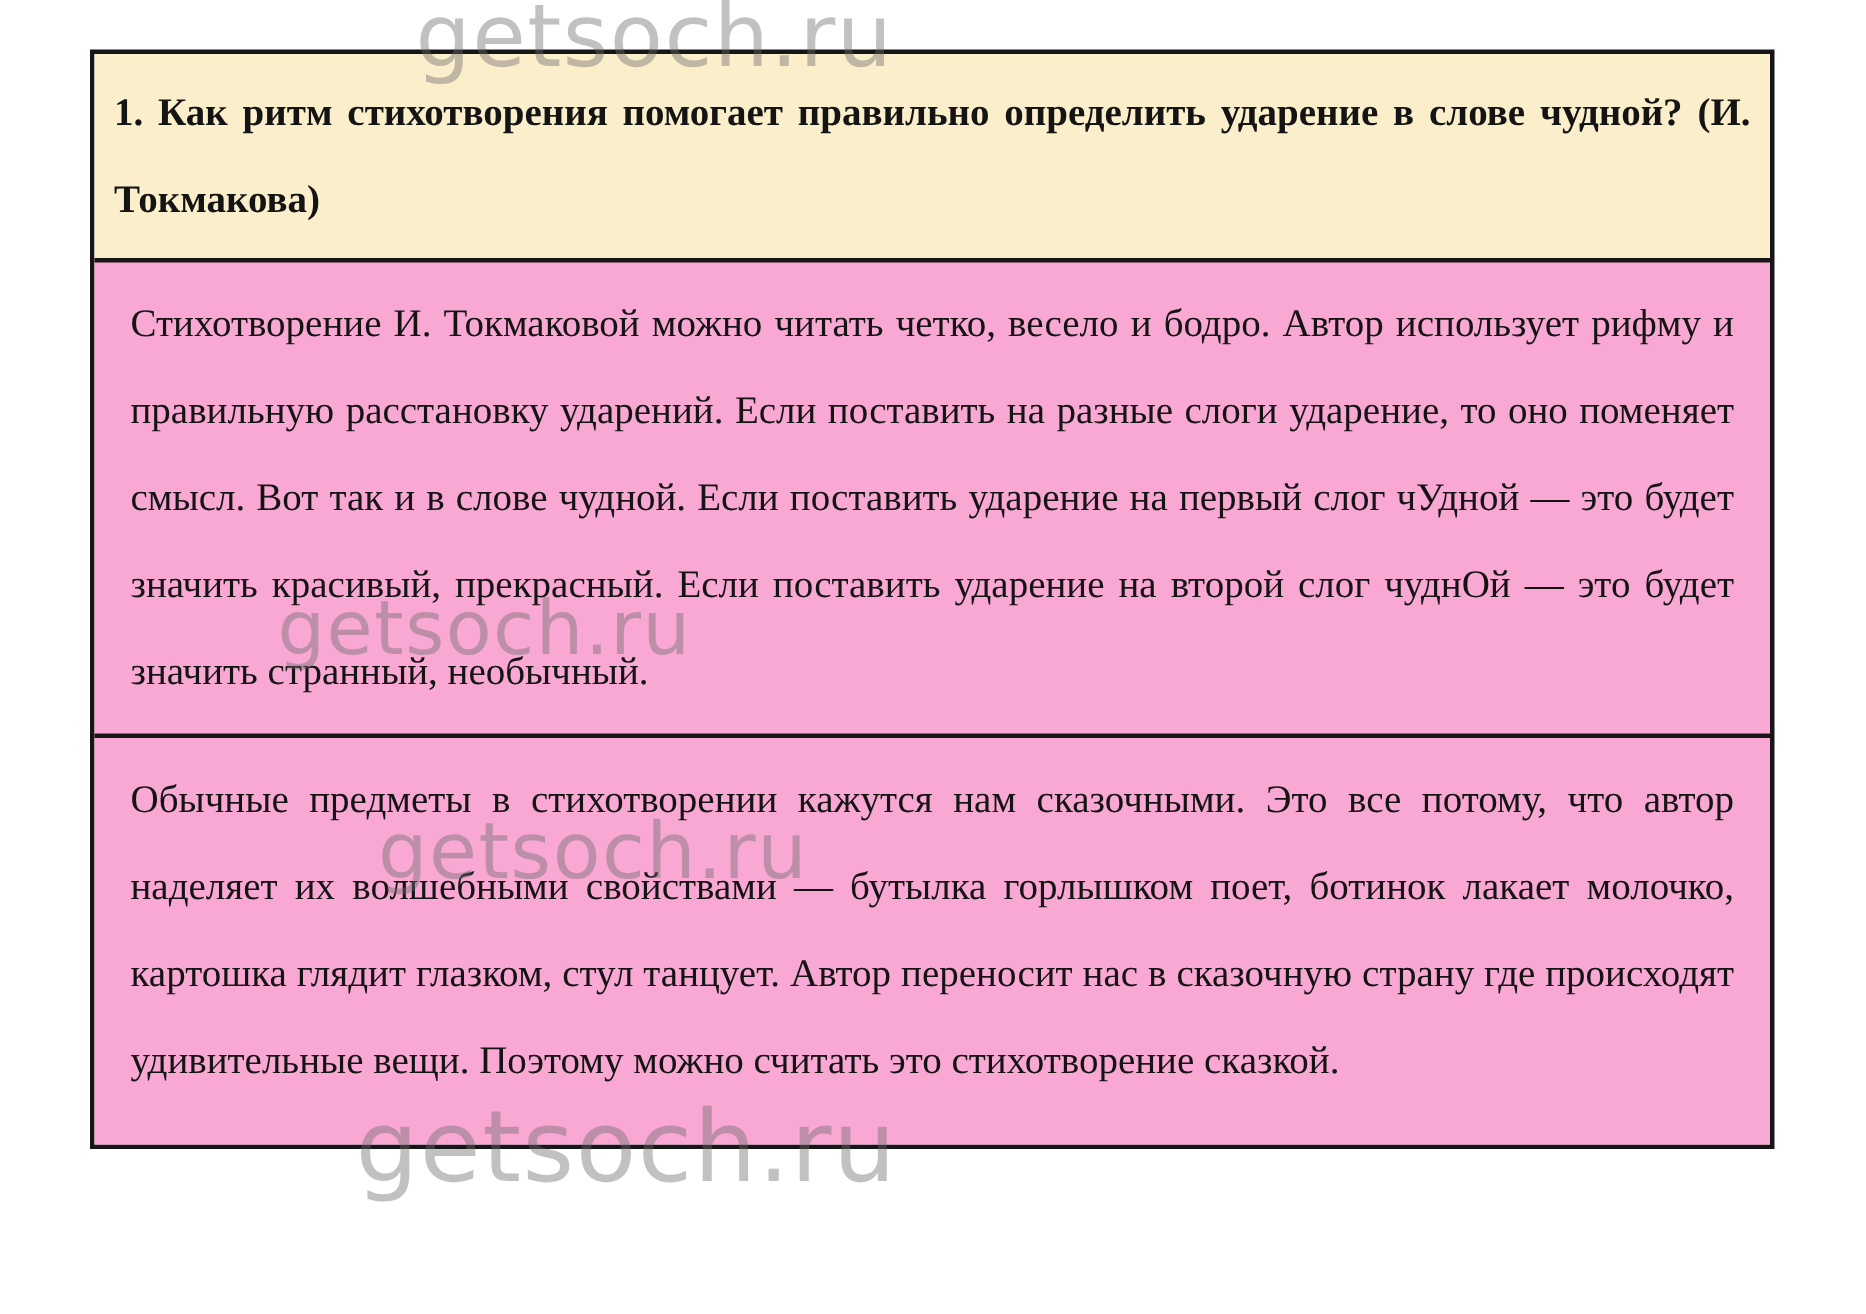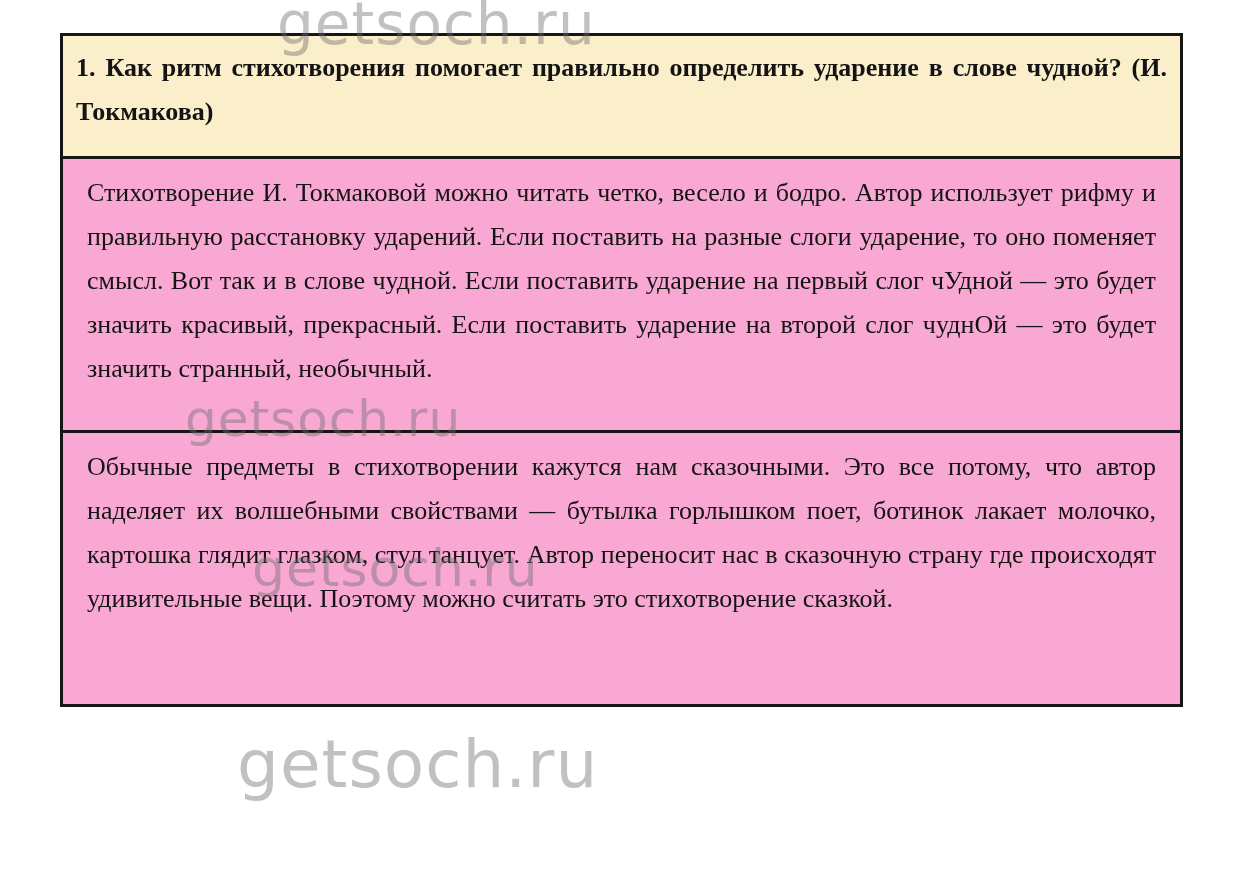--- a/index.html
+++ b/index.html
@@ -21,21 +21,21 @@
     left: 60px;
     top: 33px;
     width: 1123px;
     box-sizing: border-box;
     border: 3px solid #161616;
     background: #ffffff;
   }
   .row {
     box-sizing: border-box;
     font-size: 26px;
-    line-height: 44px;
+    line-height: 58px;
     color: #141414;
     text-align: justify;
     padding: 10px 13px;
   }
   .row + .row {
     border-top: 3px solid #161616;
   }
   .q-row {
     background: #fbeecb;
     font-weight: bold;

